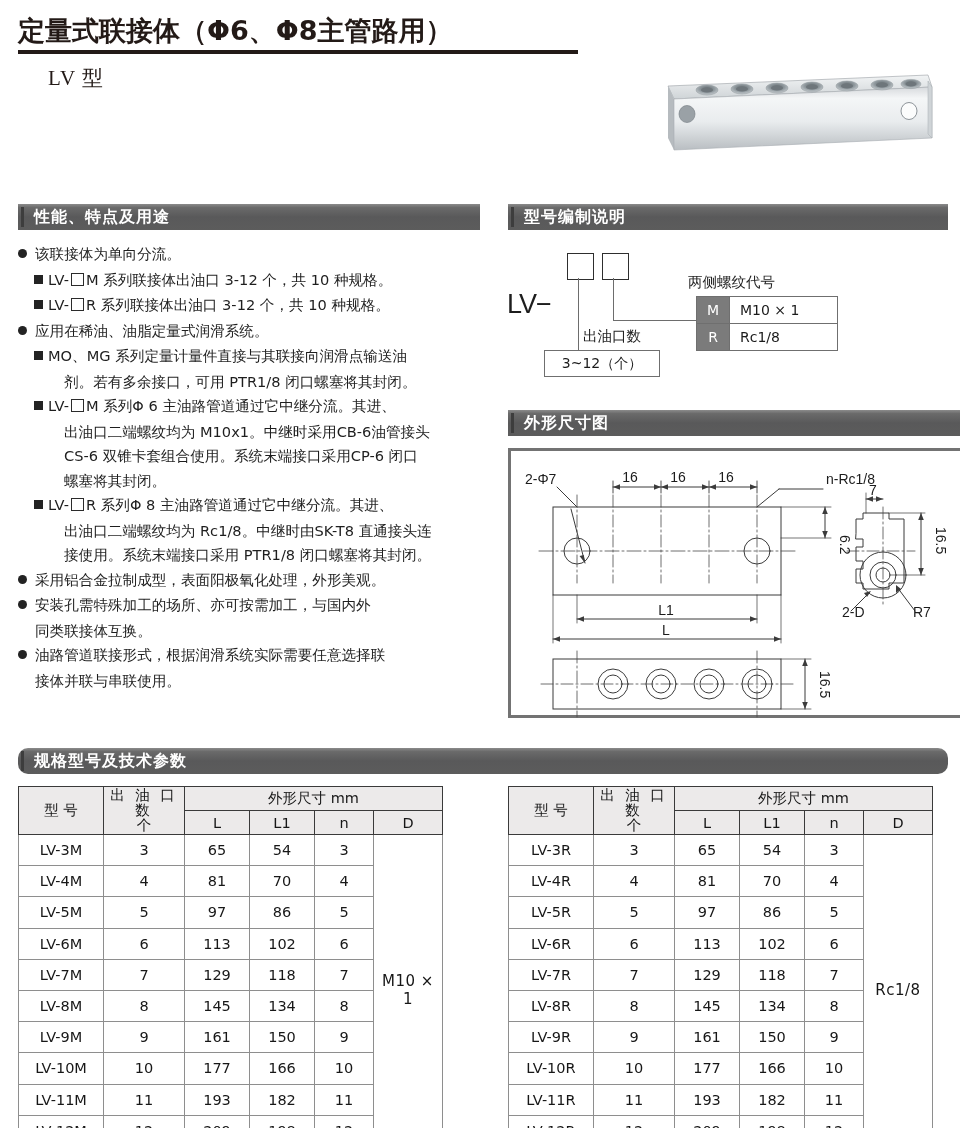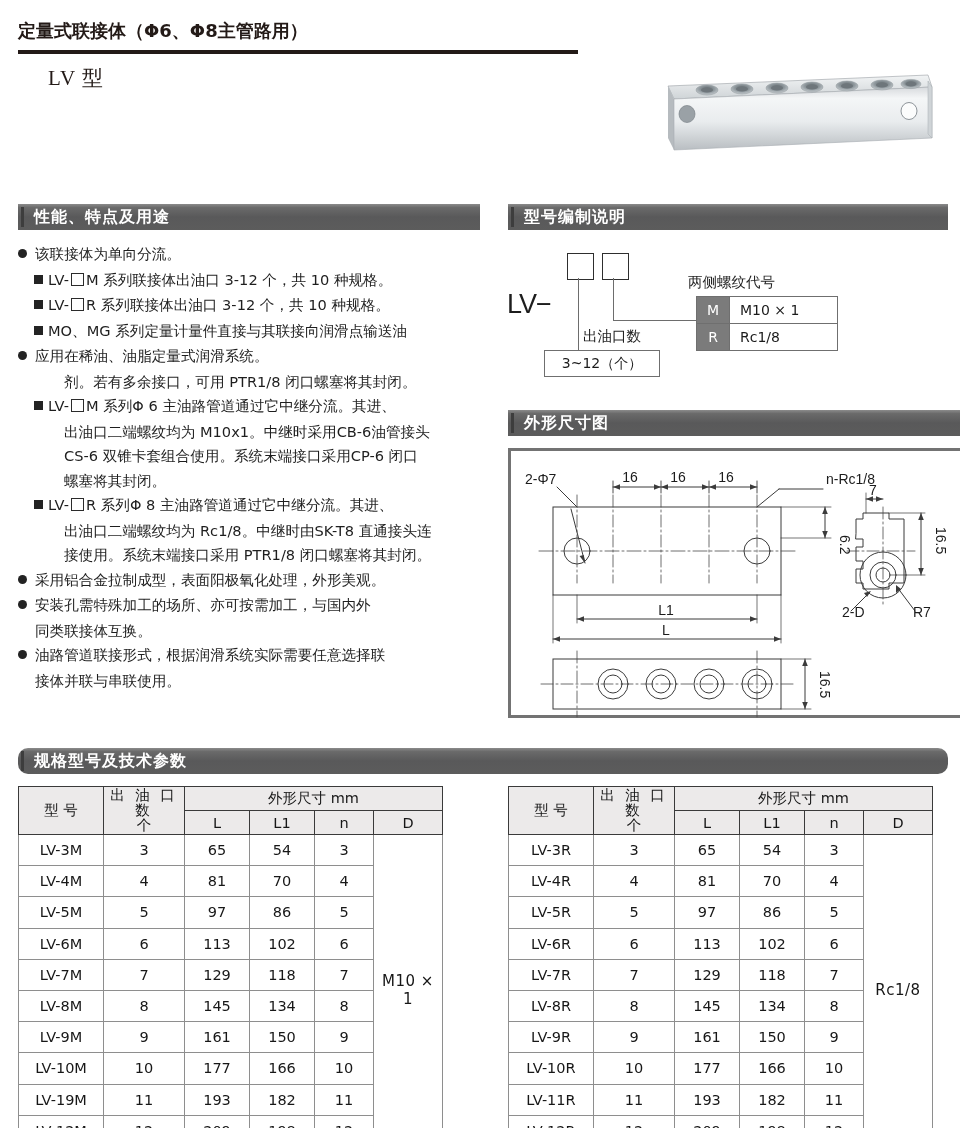--- a/index.html
+++ b/index.html
@@ -6,21 +6,21 @@
   body{
     width:960px;height:1128px;background:#ffffff;
     font-family:"Liberation Sans","DejaVu Sans",sans-serif;
     color:#1a1a1a;position:relative;overflow:hidden;
   }
   .page{position:relative;width:960px;height:1128px;}
 
   
   .title-wrap{position:absolute;left:18px;top:14px;width:600px;}
   .main-title{
-    font-size:18px;font-weight:bold;letter-spacing:0px;
+    font-size:27px;font-weight:bold;letter-spacing:0px;
     color:#231a17;white-space:nowrap;line-height:34px;
     font-family:"DejaVu Sans","Liberation Sans",sans-serif;
   }
   .title-rule{
     width:560px;height:4px;background:#231a17;margin-top:2px;
   }
   .sub-title{
     position:absolute;left:48px;top:64px;font-size:21px;color:#231a17;
     font-family:"Liberation Serif","DejaVu Serif",serif;letter-spacing:1px;
   }
@@ -205,27 +205,27 @@
       <span class="bullet-sq"></span>
       <span class="f-text"><span>LV-</span><span class="box-ph"></span><span>M 系列联接体出油口 3-12 个，共 10 种规格。</span></span>
     </div>
 
     <div class="f-row">
       <span class="bullet-sq"></span>
       <span class="f-text"><span>LV-</span><span class="box-ph"></span><span>R 系列联接体出油口 3-12 个，共 10 种规格。</span></span>
     </div>
 
     <div class="f-row">
+      <span class="bullet-dot"></span>
+      <span class="f-text">应用在稀油、油脂定量式润滑系统。</span>
+    </div>
+
+    <div class="f-row">
       <span class="bullet-sq"></span>
       <span class="f-text">MO、MG 系列定量计量件直接与其联接向润滑点输送油</span>
-    </div>
-
-    <div class="f-row">
-      <span class="bullet-dot"></span>
-      <span class="f-text">应用在稀油、油脂定量式润滑系统。</span>
     </div>
     <div class="f-indent">剂。若有多余接口，可用 PTR1/8 闭口螺塞将其封闭。</div>
 
     <div class="f-row">
       <span class="bullet-sq"></span>
       <span class="f-text"><span>LV-</span><span class="box-ph"></span><span>M 系列Φ 6 主油路管道通过它中继分流。其进、</span></span>
     </div>
     <div class="f-indent">出油口二端螺纹均为 M10x1。中继时采用CB-6油管接头</div>
     <div class="f-indent">CS-6 双锥卡套组合使用。系统末端接口采用CP-6 闭口</div>
     <div class="f-indent">螺塞将其封闭。</div>
@@ -521,21 +521,21 @@
         <td>9</td>
       </tr>
       <tr>
         <td>LV-10M</td>
         <td>10</td>
         <td>177</td>
         <td>166</td>
         <td>10</td>
       </tr>
       <tr>
-        <td>LV-19M</td>
+        <td>LV-11M</td>
         <td>11</td>
         <td>193</td>
         <td>182</td>
         <td>11</td>
       </tr>
       <tr>
         <td>LV-12M</td>
         <td>12</td>
         <td>209</td>
         <td>198</td>

